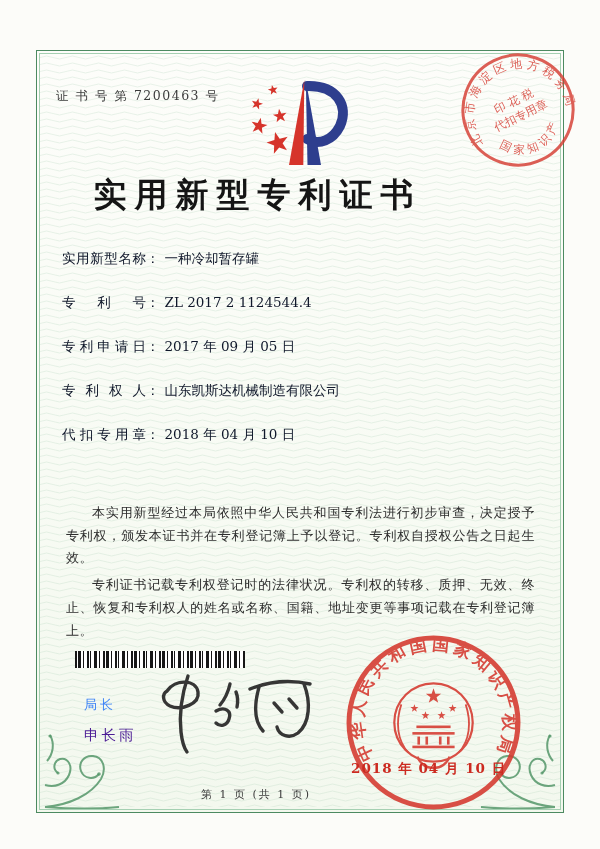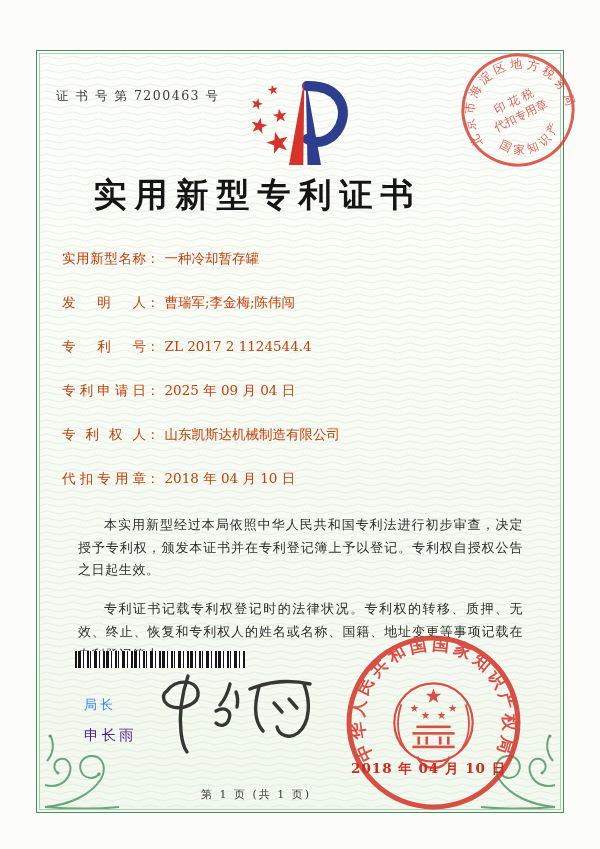--- a/index.html
+++ b/index.html
@@ -20,28 +20,28 @@
   .content{position:absolute;inset:0;z-index:2;border-radius:32px;}
   .cert-no{
     position:absolute;left:56px;top:88px;font-size:12.5px;letter-spacing:1.5px;color:#3b3b3b;
   }
   .logo{position:absolute;left:243px;top:78px;width:116px;height:90px;}
   .title{
     position:absolute;left:0;top:173px;width:507px;text-align:center;
     font-size:33px;font-weight:600;letter-spacing:8px;padding-left:8px;box-sizing:border-box;color:#151515;
   }
   .fields{position:absolute;left:62px;top:250px;width:470px;}
-  .frow{font-size:13.5px;height:16px;margin-bottom:28px;white-space:nowrap;color:#c2410c;}
+  .frow{font-size:13.5px;height:16px;margin-bottom:28px;white-space:nowrap;color:#0f172a;}
   .f-label{display:inline-block;width:84px;text-align:justify;text-align-last:justify;}
   .f-colon{display:inline-block;margin-right:5px;}
   .body-text{
     position:absolute;left:62px;top:498px;width:477px;
     font-size:13px;line-height:22.7px;text-align:justify;color:#2d2d2d;
   }
-  .body-text p{margin:16px;text-indent:2em;letter-spacing:.6px;}
+  .body-text p{margin:4px;text-indent:2em;letter-spacing:.6px;}
   .barcode{
     position:absolute;left:75px;top:651px;width:170px;height:17px;
     background:repeating-linear-gradient(90deg,
       #161616 0 2px,#fff 2px 3px,#161616 3px 6px,#fff 6px 8px,
       #161616 8px 9px,#fff 9px 12px,#161616 12px 14px,#fff 14px 15px,
       #161616 15px 16px,#fff 16px 19px,#161616 19px 22px,#fff 22px 24px,
       #161616 24px 25px,#fff 25px 28px);
   }
   .sig-title{position:absolute;left:84px;top:696px;font-size:13px;letter-spacing:3px;color:#3b82f6;}
   .sig-name{position:absolute;left:84px;top:726px;font-size:14.5px;letter-spacing:3px;color:#4c1d95;}
@@ -99,27 +99,24 @@
     </g>
   </svg>
 
   <div class="title">实用新型专利证书</div>
 
   <div class="fields">
     <div class="frow">
       <span class="f-label">实用新型名称</span><span class="f-colon">：</span><span class="f-value">一种冷却暂存罐</span>
     </div>
     <div class="frow">
-      <span class="f-label">发明人</span><span class="f-colon">：</span><span class="f-value">曹瑞军;李金梅;陈伟闯</span>
-    </div>
-    <div class="frow">
       <span class="f-label">专利号</span><span class="f-colon">：</span><span class="f-value">ZL 2017 2 1124544.4</span>
     </div>
     <div class="frow">
-      <span class="f-label">专利申请日</span><span class="f-colon">：</span><span class="f-value">2025 年 09 月 04 日</span>
+      <span class="f-label">专利申请日</span><span class="f-colon">：</span><span class="f-value">2017 年 09 月 05 日</span>
     </div>
     <div class="frow">
       <span class="f-label">专利权人</span><span class="f-colon">：</span><span class="f-value">山东凯斯达机械制造有限公司</span>
     </div>
     <div class="frow">
       <span class="f-label">代扣专用章</span><span class="f-colon">：</span><span class="f-value">2018 年 04 月 10 日</span>
     </div>
   </div>
 
   <div class="body-text">

